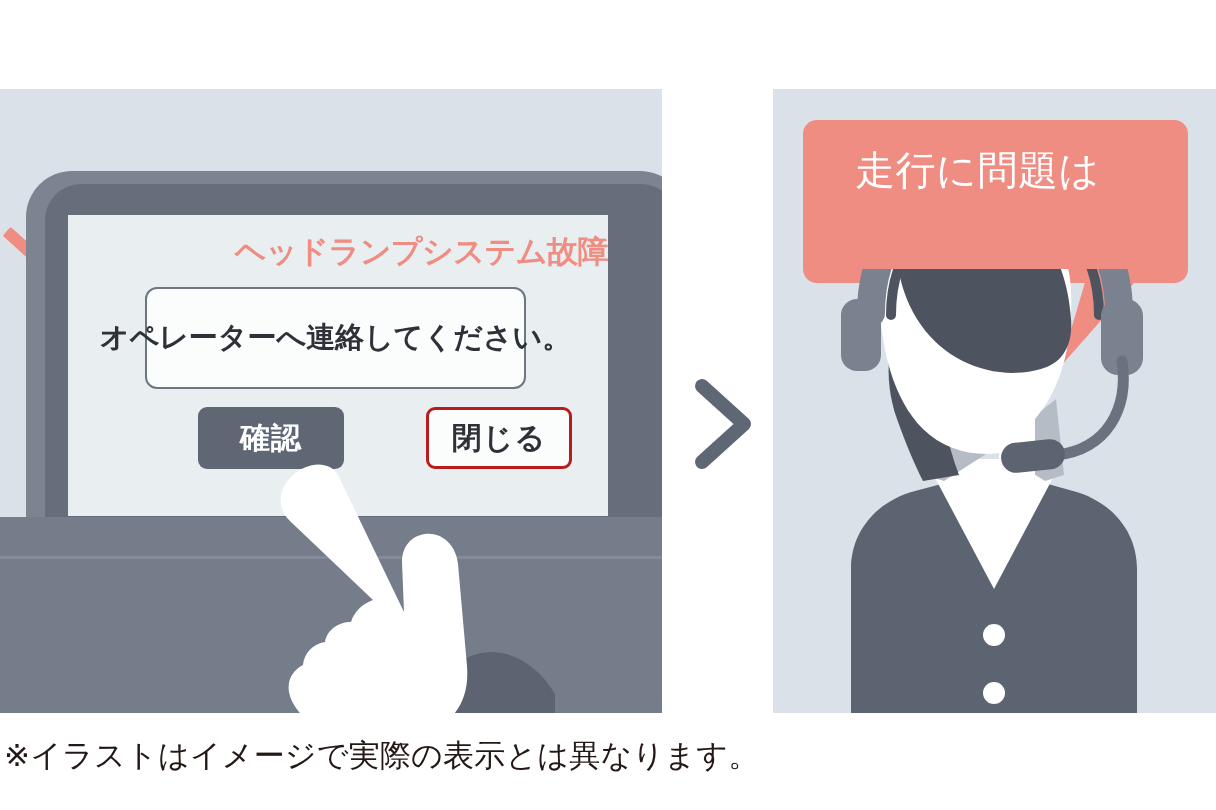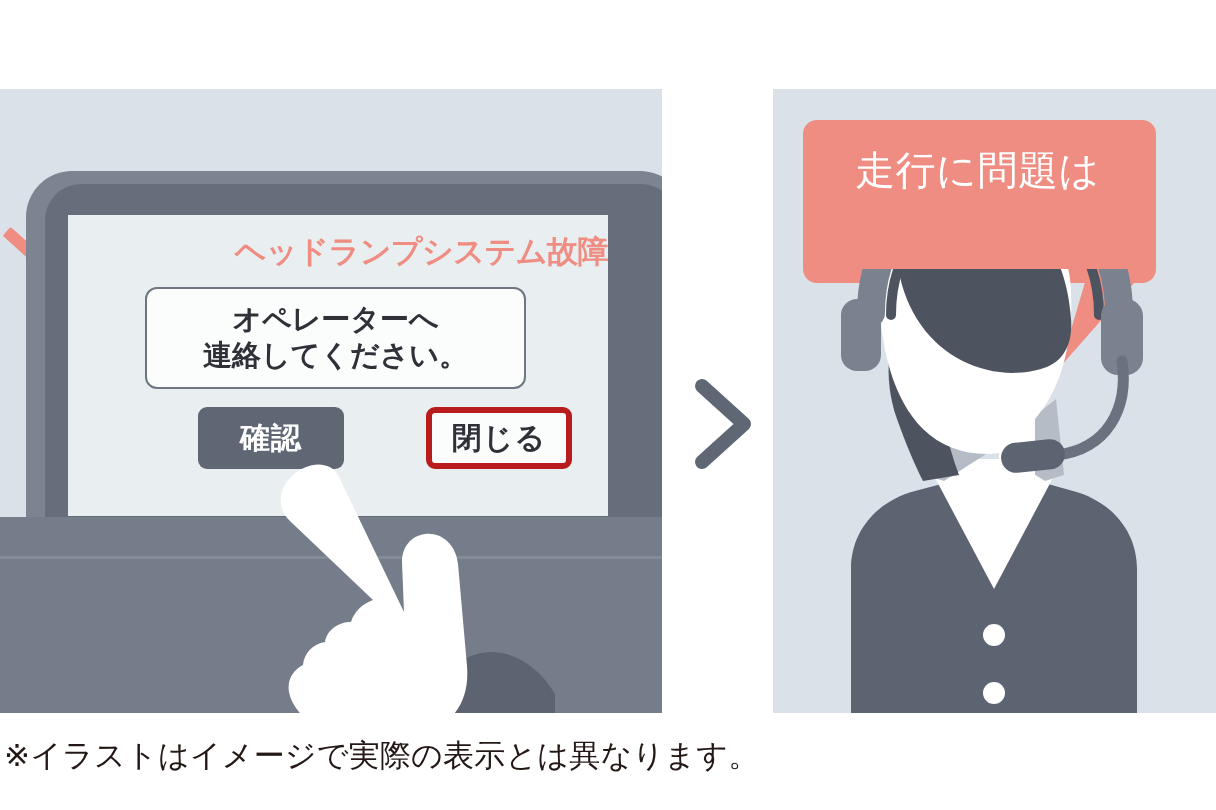--- a/index.html
+++ b/index.html
@@ -110,21 +110,21 @@
     position: absolute;
     left: 77px;
     top: 72px;
     width: 381px;
     height: 102px;
     background: #fbfcfc;
     border: 2px solid #6f7682;
     border-radius: 12px;
     box-sizing: border-box;
     display: flex;
-    flex-direction: column;
+    flex-direction: row;
     align-items: center;
     justify-content: center;
   }
   .msg-line {
     color: #2e3138;
     font-size: 29px;
     font-weight: bold;
     line-height: 1.24;
     white-space: nowrap;
   }
@@ -156,21 +156,21 @@
     background: #5f6775;
     color: #ffffff;
   }
   .btn-secondary {
     left: 310px;
     top: 0px;
     width: 146px;
     height: 62px;
     background: #fbfcfc;
     color: #2e3138;
-    border: 6px solid #b91c1c;
+    border: 3px solid #b91c1c;
   }
 
   
   .hand {
     position: absolute;
     left: 255px;
     top: 355px;
     width: 300px;
     height: 290px;
     pointer-events: none;
@@ -193,21 +193,21 @@
     width: 443px;
     height: 624px;
     background: #dae1e8;
     overflow: hidden;
   }
 
   .bubble {
     position: absolute;
     left: 30px;
     top: 31px;
-    width: 353px;
+    width: 385px;
     height: 163px;
     background: #ef8d82;
     border-radius: 14px;
     box-sizing: border-box;
     padding: 22px 0 0 52px;
   }
   .bubble-line {
     color: #ffffff;
     font-size: 40px;
     line-height: 1.42;

